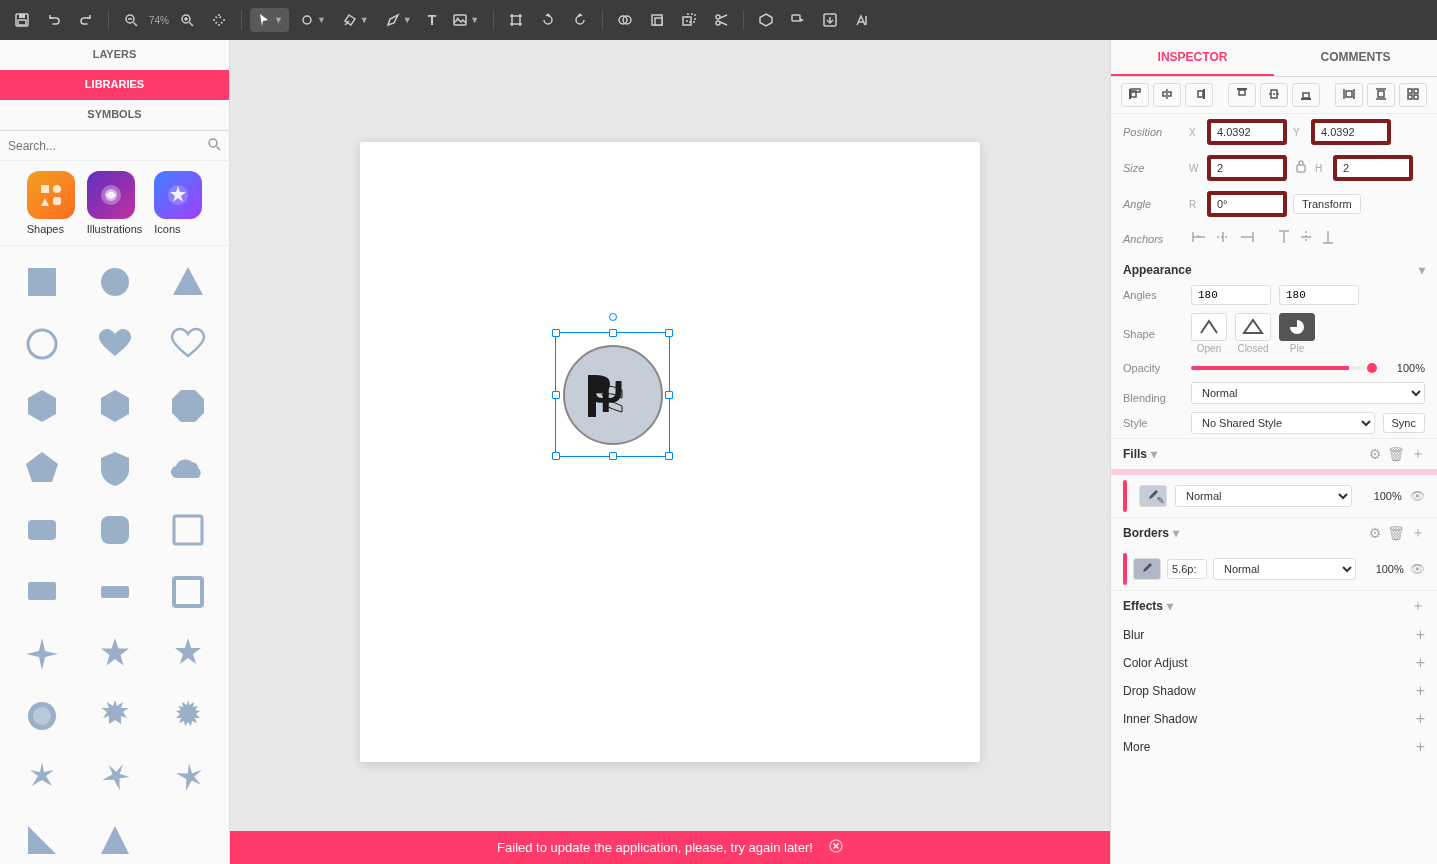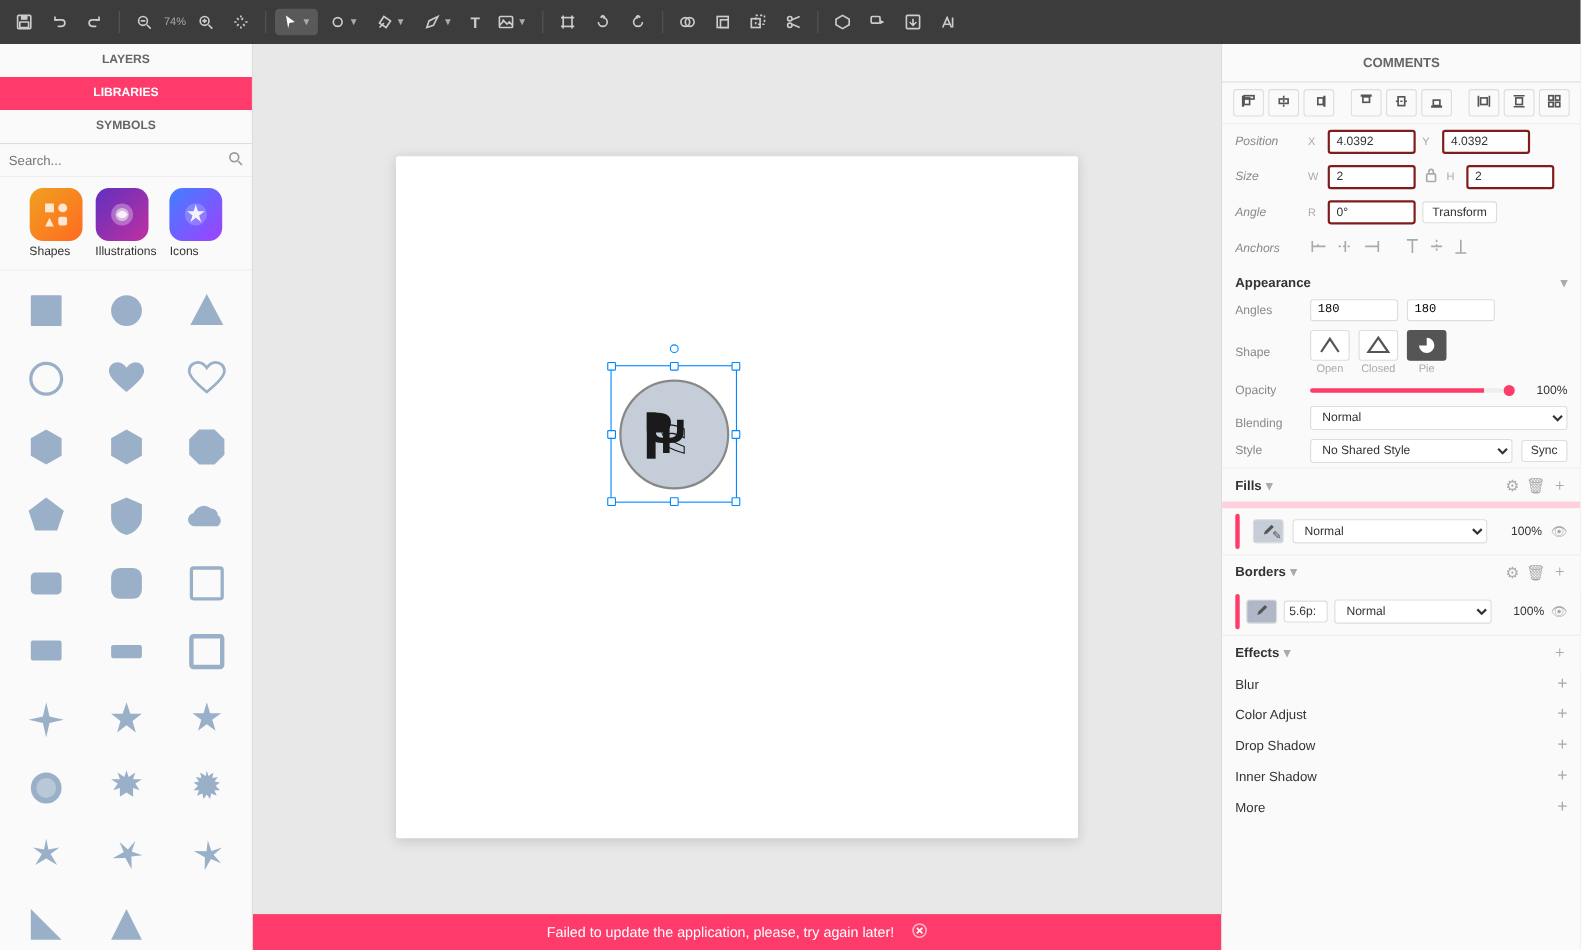--- a/index.html
+++ b/index.html
@@ -58,21 +58,21 @@
     
     .right-panel { width: 327px; background: #fafafa; border-left: 1px solid #ddd; display: flex; flex-direction: column; flex-shrink: 0; overflow-y: auto; }
     .right-tabs { display: flex; border-bottom: 1px solid #ddd; flex-shrink: 0; }
     .right-tab { flex: 1; text-align: center; padding: 10px 4px; font-size: 12px; font-weight: 600; cursor: pointer; color: #666; }
     .right-tab.active { color: #ff3b6b; border-bottom: 2px solid #ff3b6b; }
     .align-row { display: flex; align-items: center; gap: 4px; padding: 6px 10px; border-bottom: 1px solid #eee; }
     .align-btn { background: none; border: 1px solid #ddd; padding: 3px 6px; border-radius: 3px; cursor: pointer; font-size: 11px; color: #555; }
 
     .prop-row { display: flex; align-items: center; padding: 5px 12px; gap: 6px; }
     .prop-label { color: #888; width: 60px; font-size: 11px; flex-shrink: 0; font-style: italic; }
-    .prop-input { border: 2px solid #7f1d1d; border-radius: 3px; padding: 3px 6px; font-size: 11px; background: #fff; color: #333; }
+    .prop-input { border: 4px solid #7f1d1d; border-radius: 3px; padding: 3px 6px; font-size: 11px; background: #fff; color: #333; }
     .prop-input-sm { width: 80px; }
     .prop-x { display: flex; align-items: center; gap: 4px; }
     .prop-xy-label { color: #aaa; font-size: 10px; width: 14px; }
     .prop-wh-link { color: #aaa; cursor: pointer; padding: 0 2px; font-size: 14px; }
     .transform-btn { background: #fff; border: 1px solid #ddd; border-radius: 3px; padding: 3px 8px; font-size: 11px; cursor: pointer; color: #333; }
 
     .anchors-grid { display: flex; gap: 4px; align-items: center; }
     .anchor-btn { background: none; border: none; cursor: pointer; color: #aaa; padding: 2px; }
 
     .appearance-header { display: flex; align-items: center; justify-content: space-between; padding: 8px 12px 4px; color: #333; font-size: 12px; font-weight: 600; }
@@ -531,20 +531,21 @@
             <line x1="4.5" y1="4.5" x2="9.5" y2="9.5" stroke="white" stroke-width="1.5"></line>
             <line x1="9.5" y1="4.5" x2="4.5" y2="9.5" stroke="white" stroke-width="1.5"></line>
           </svg>
       </span>
     </div>
   </div>
 
   <div class="right-panel">
 
     <div class="right-tabs">
+      <div class="right-tab active">INSPECTOR</div>
       <div class="right-tab">COMMENTS</div>
     </div>
 
     <div class="align-row">
 
       <button class="align-btn">
         <svg width="14" height="14" viewBox="0 0 14 14">
             <line x1="2" y1="2" x2="2" y2="12" stroke="#555" stroke-width="2"></line>
             <rect x="3" y="4" width="5" height="6" stroke="#555" stroke-width="1.5" fill="none"></rect>
             <rect x="3" y="2" width="9" height="3" stroke="#555" stroke-width="1.5" fill="none"></rect>

